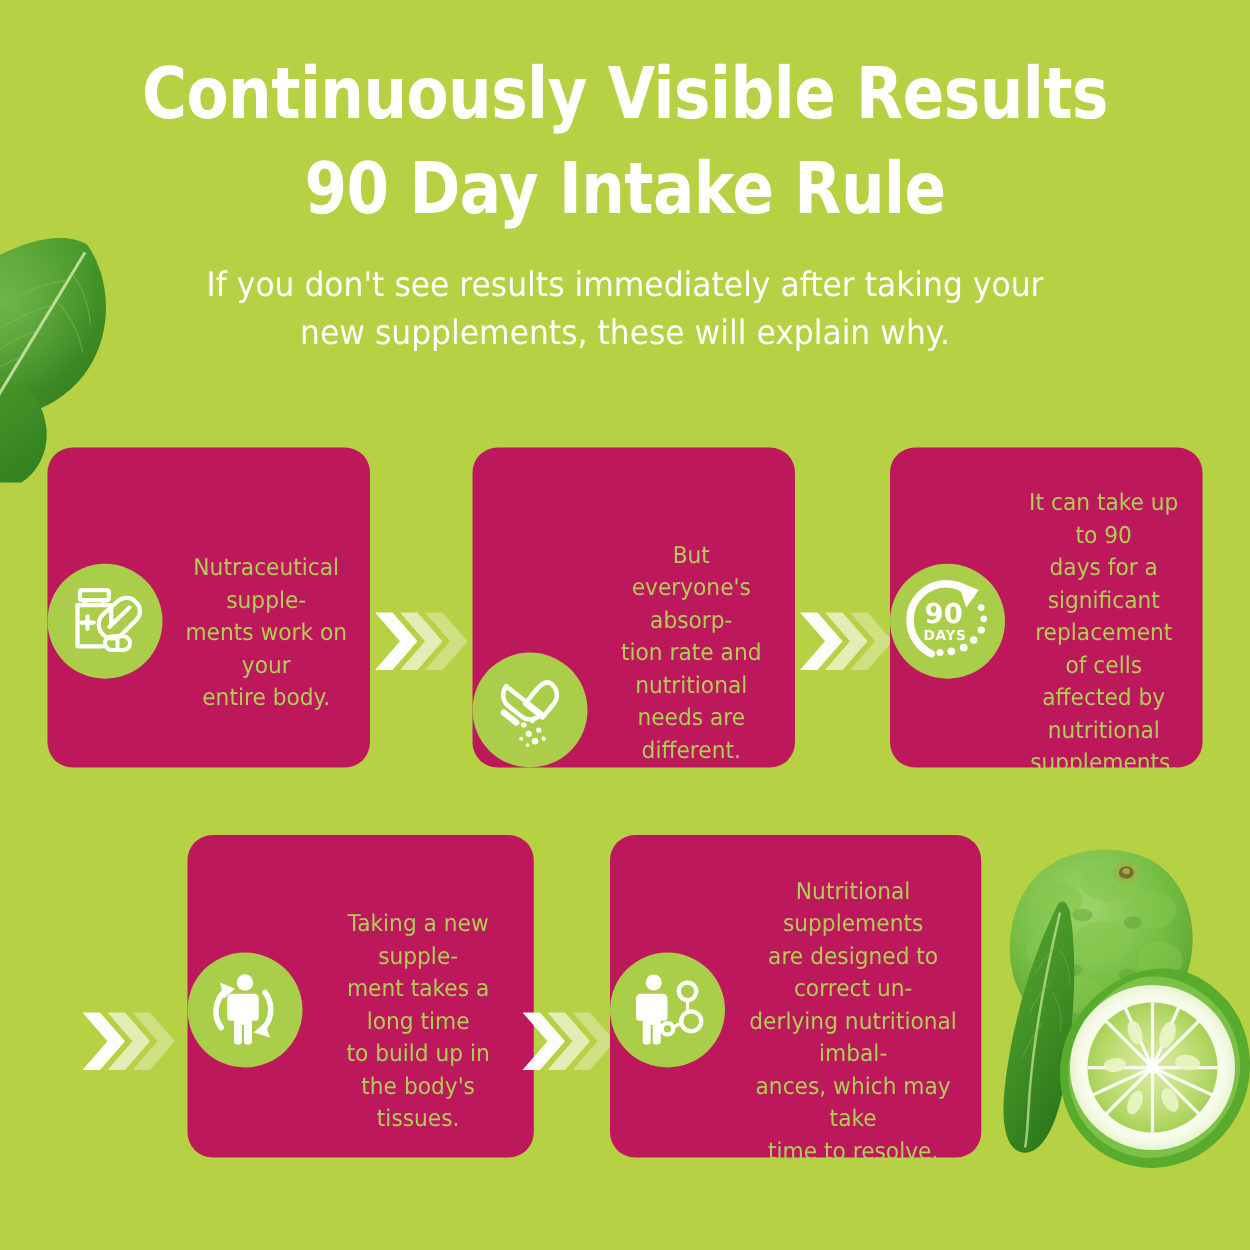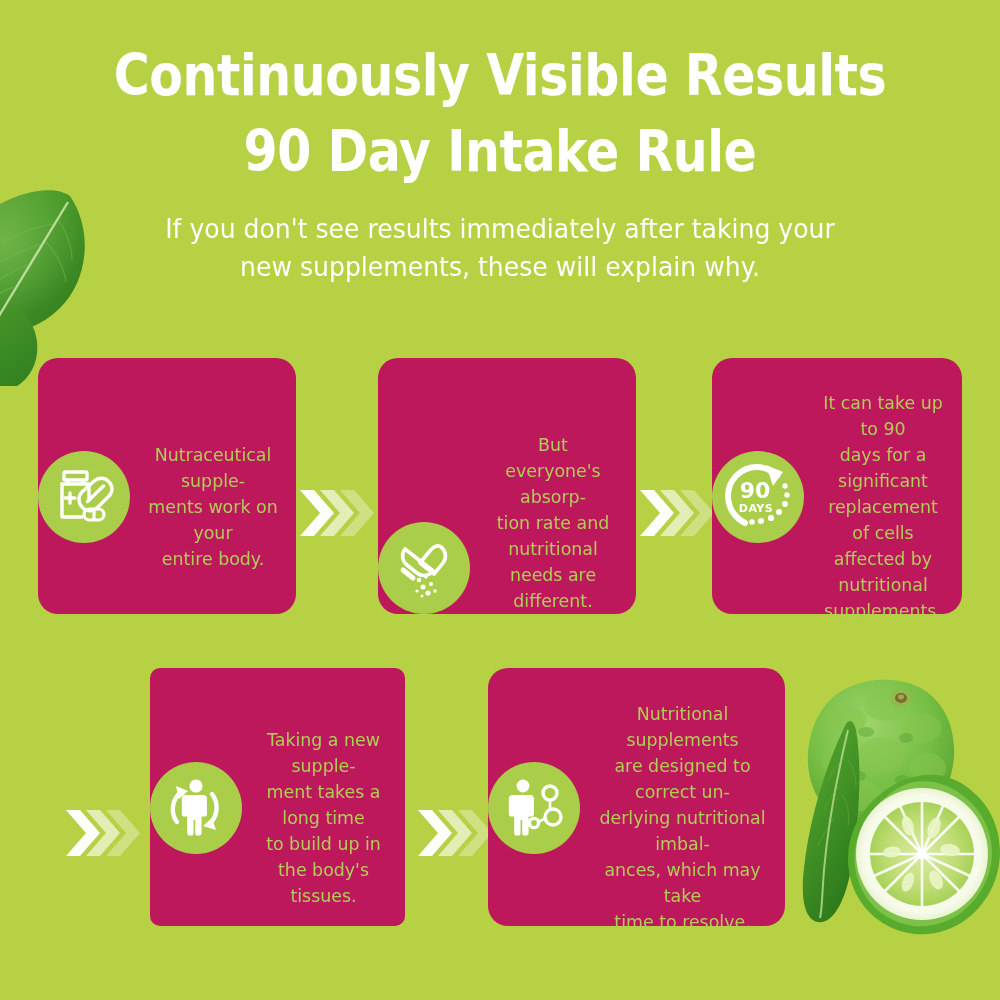--- a/index.html
+++ b/index.html
@@ -291,21 +291,21 @@
   <div class="arrow" style="left:66px; top:782px;">
     <span class="chev">
       <svg width="74" height="50" viewBox="0 0 74 50">
         <path d="M 0 2 L 20 25 L 0 48 L 14 48 L 34 25 L 14 2 Z" fill="#ffffff" opacity="0.97"></path>
         <path d="M 20 2 L 40 25 L 20 48 L 34 48 L 54 25 L 34 2 Z" fill="#ffffff" opacity="0.62"></path>
         <path d="M 40 2 L 60 25 L 40 48 L 54 48 L 74 25 L 54 2 Z" fill="#ffffff" opacity="0.33"></path>
       </svg>
     </span>
   </div>
 
-  <div class="card" style="left:150px; top:668px; width:255px; height:258px;border-radius:10px;">
+  <div class="card" style="left:150px; top:668px; width:277px; height:258px;">
     <div class="card-icon" style="background: rgb(170, 205, 74);">
       <svg width="72" height="72" viewBox="0 0 72 72">
 
         <g stroke="#ffffff" stroke-width="4.4" fill="none" stroke-linecap="round">
           <path d="M 21 20 C 12 27 10 41 17 50"></path>
           <path d="M 52 22 C 59 31 58 45 49 52"></path>
         </g>
         <path d="M 16 14 L 28 19 L 19 27 Z" fill="#ffffff"></path>
         <path d="M 56 58 L 43 54 L 52 46 Z" fill="#ffffff"></path>
 

